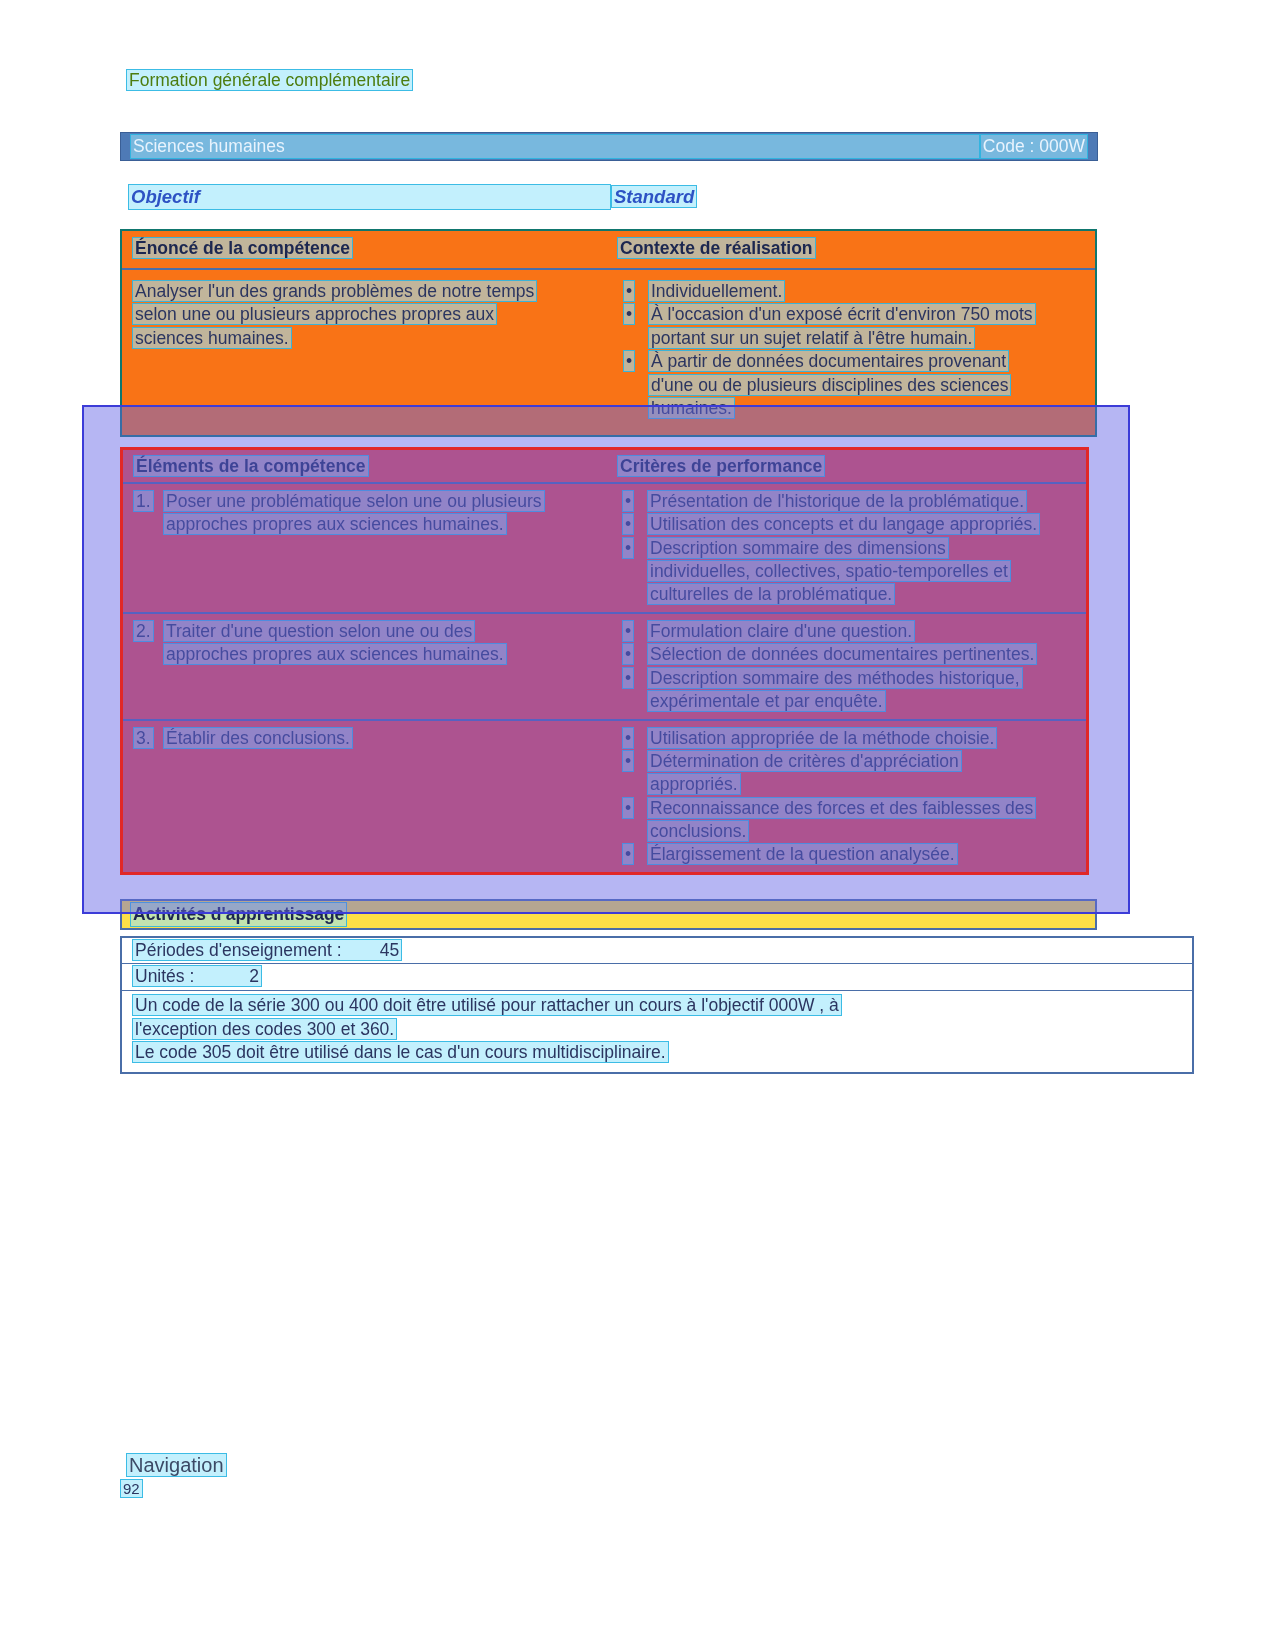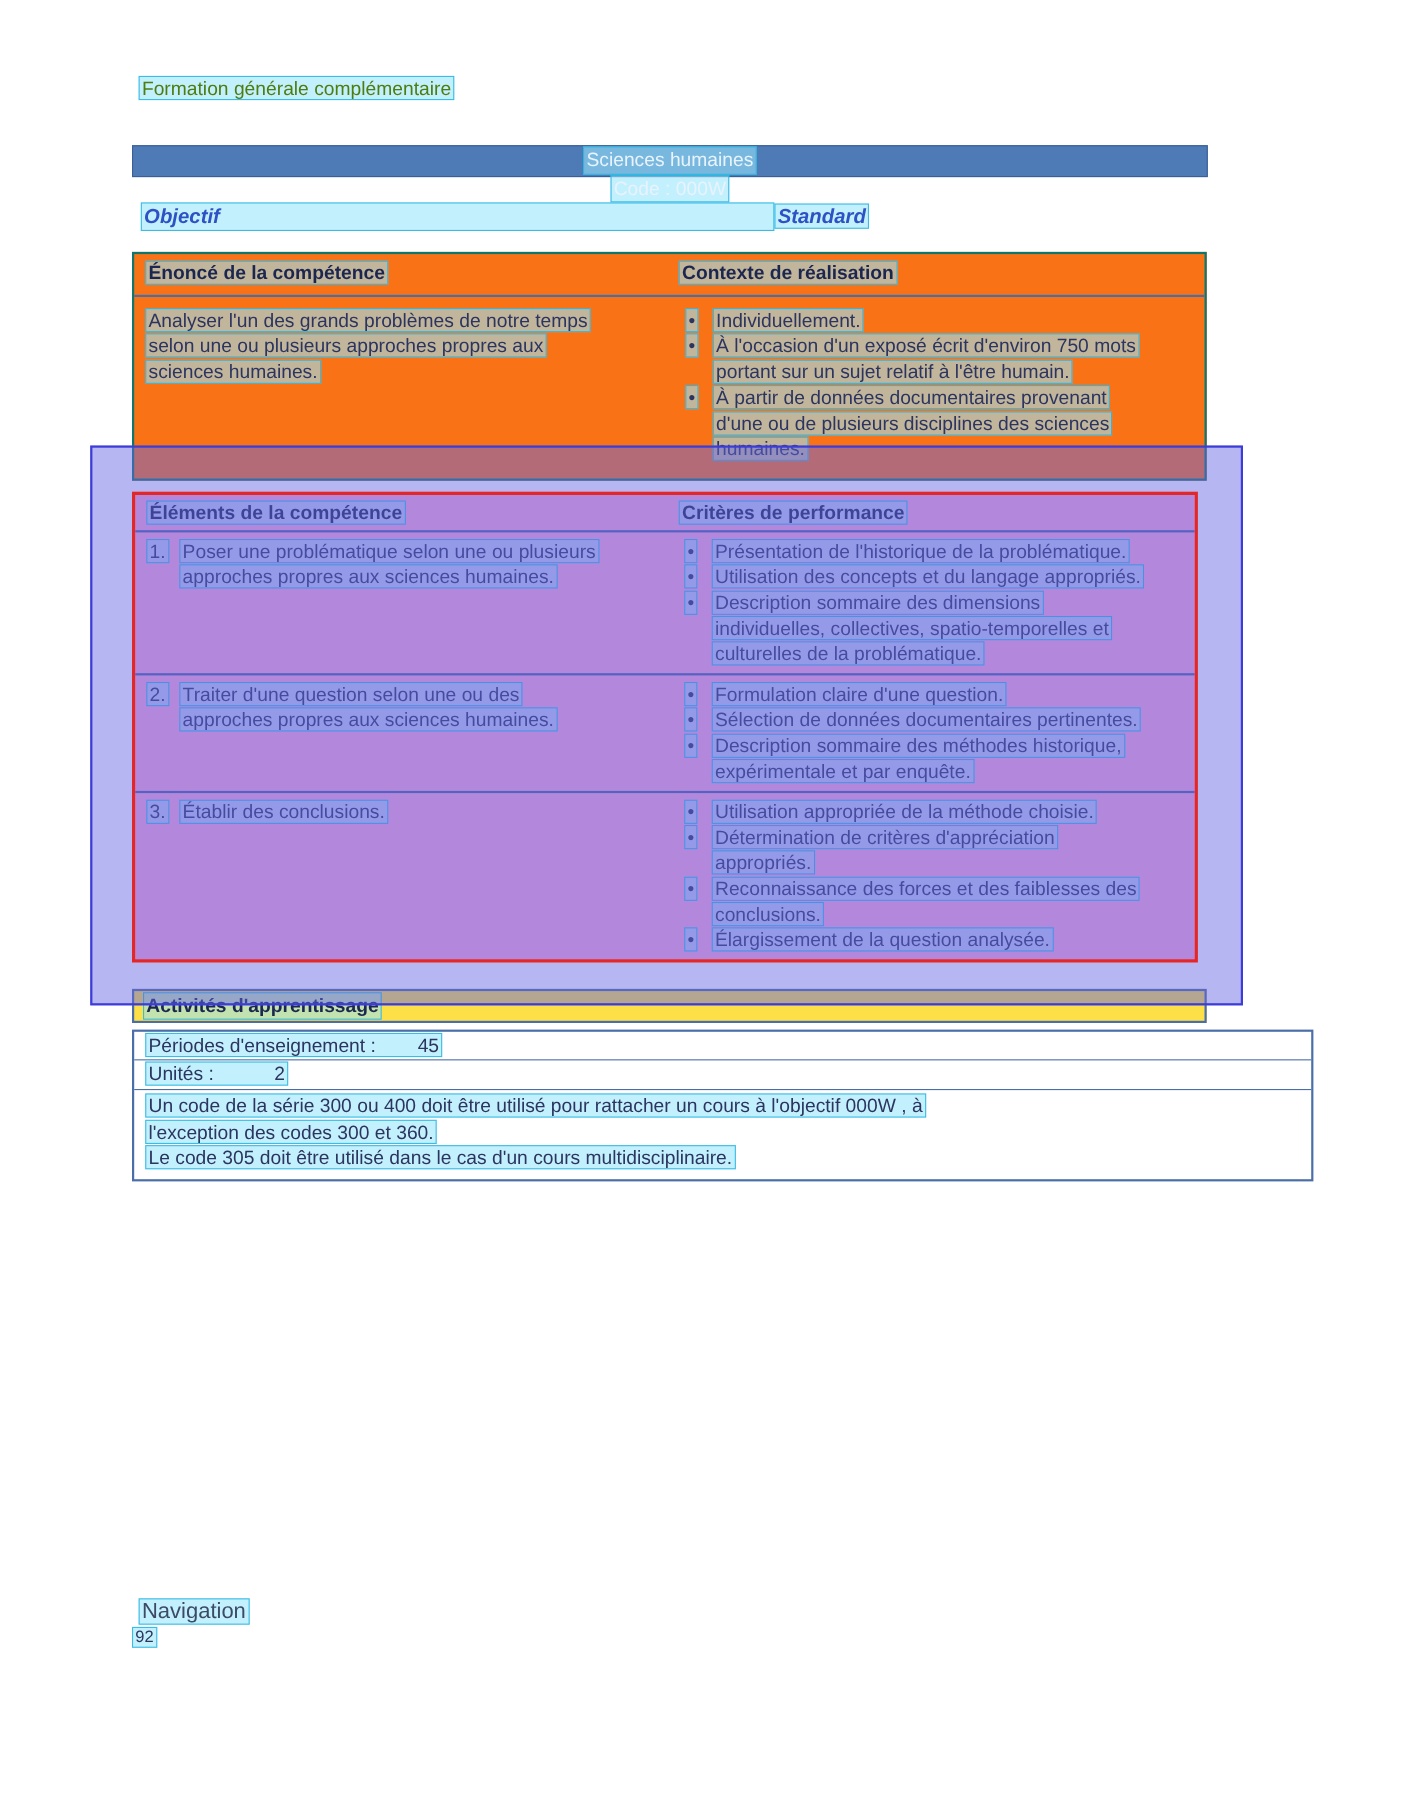--- a/index.html
+++ b/index.html
@@ -18,44 +18,43 @@
   }
   .pre{white-space:pre-line}
   .b{font-weight:700;color:#1c2750}
 
   .chapter{left:126px;top:69px;color:#4d7c0f}
 
   .titlebar{
     left:120px;top:132px;width:978px;height:29px;background:#4e7ab6;
     border:1px solid #3a5f96;display:flex;align-items:center;padding:0 9px;
     color:#e8f3fd;
-    flex-direction:column;
   }
   .titlebar .subj{flex:1}
 
   .objstd{left:128px;top:184px;width:977px;font-weight:700;font-style:italic;
     font-size:18.5px;color:#2d52c4}
-  .objstd .obj{display:inline-block;width:576px}
+  .objstd .obj{display:inline-block;width:483px}
 
   .t1{left:120px;top:229px;width:977px;border:2px solid #0f766e;background:#f97316}
   .grid2{display:grid;grid-template-columns:495px 1fr}
   .th{border-bottom:2px solid #4a6ea8;padding:6px 0 7px 0}
   .cl{padding-left:10px}
   .t1 .tb .cl{padding:10px 12px 14px 10px}
   .t1 .tb .cr{padding:10px 6px 14px 5px}
 
   .bullet{display:flex}
   .bullet .mk{flex:0 0 26px;padding-left:1px}
   .bullet .bt{flex:1;min-width:0}
 
   .overlay{left:82px;top:405px;width:1048px;height:509px;
     background:rgba(99,99,229,.47);border:2px solid #3c3cd8;
     z-index:50;pointer-events:none}
 
-  .t2{left:120px;top:447px;width:969px;border:3px solid #e12727;background:#f9a8d4;
+  .t2{left:120px;top:447px;width:969px;border:3px solid #e12727;background:#ef4444;
     z-index:60;line-height:23.2px}
   .t2 .grid2{grid-template-columns:494px 1fr}
   .t2 .th{padding:5px 0 4px 0;border-bottom:2px solid #4a60a0}
   .t2 .row{border-bottom:2px solid #4a60a0}
   .t2 .row.last{border-bottom:none}
   .t2 .cl2{padding:6px 10px 6px 10px}
   .t2 .cr2{padding:6px 6px 6px 4px}
   .numitem{display:flex}
   .numitem .num{flex:0 0 30px}
   .numitem .ntext{flex:1;min-width:0}

